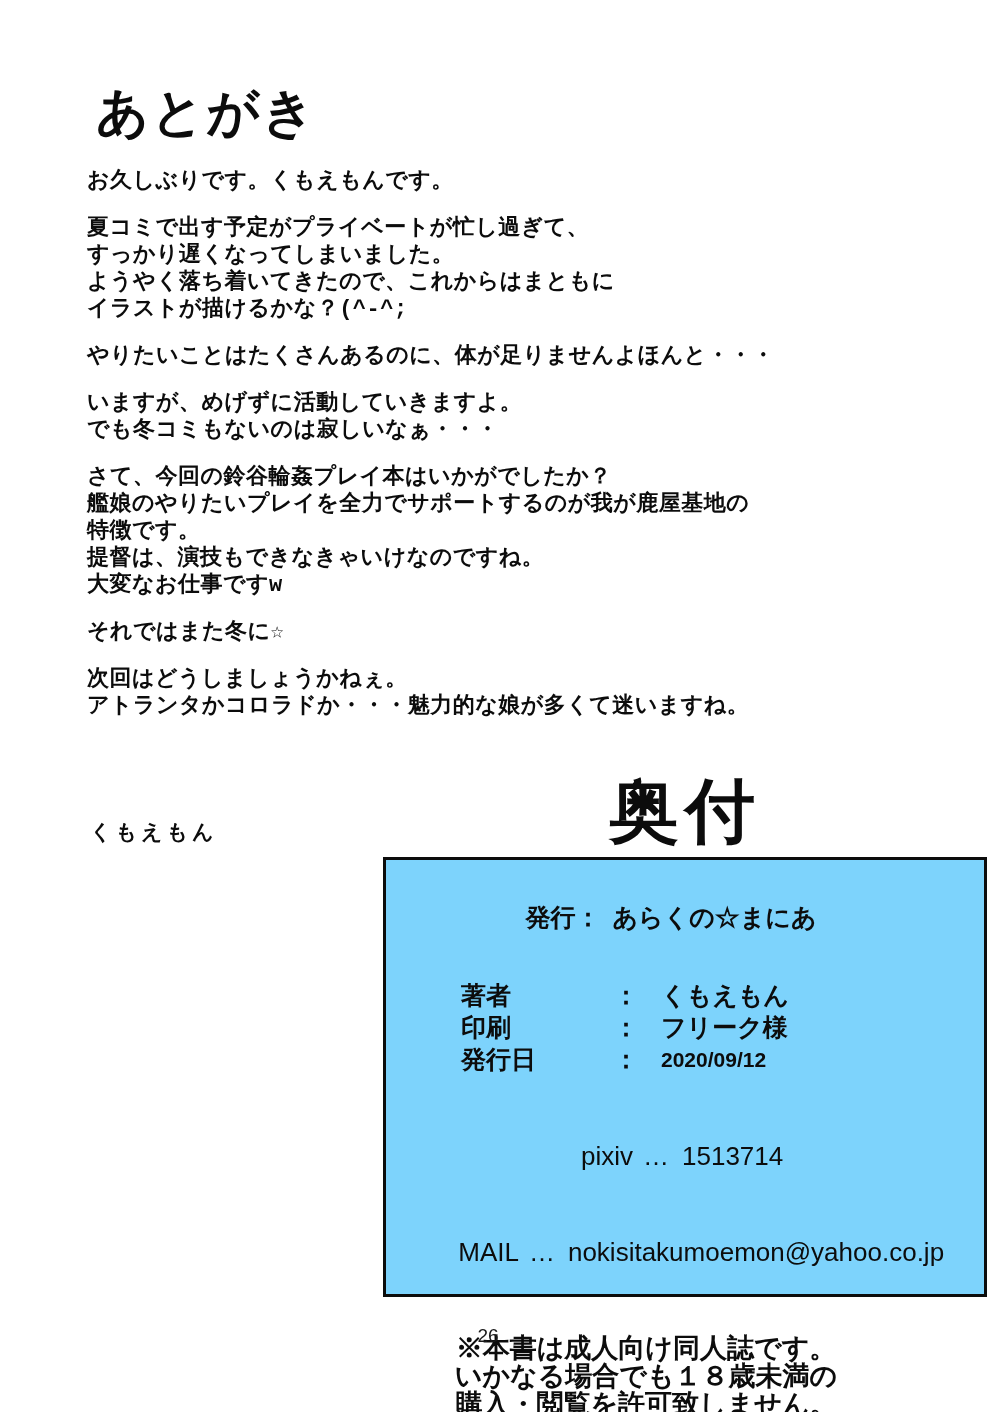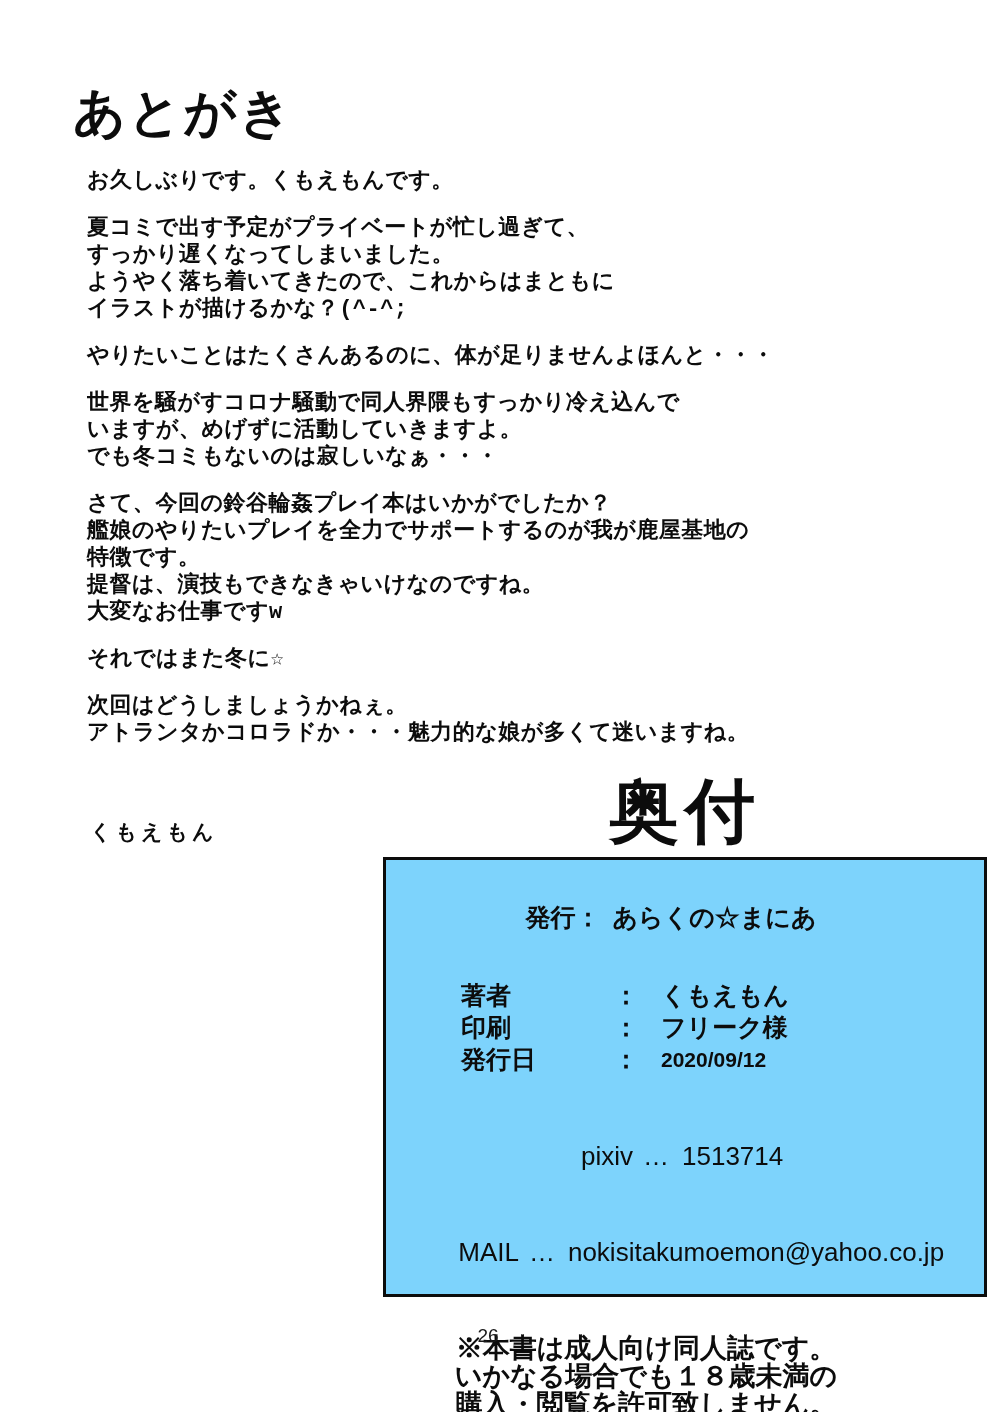--- a/index.html
+++ b/index.html
@@ -8,21 +8,21 @@
     width: 1000px;
     height: 1412px;
     background: #ffffff;
     color: #0c0c0c;
     font-family: "Liberation Serif", serif;
     overflow: hidden;
   }
   
   .ag-title {
     position: absolute;
-    left: 73px;
+    left: 96px;
     top: 86px;
     margin: 0;
     font-size: 52px;
     line-height: 1.05;
     font-weight: 700;
     letter-spacing: 2px;
     white-space: pre;
   }
   .ag-body {
     position: absolute;
@@ -145,21 +145,20 @@
     <div class="para">
       <div class="line">夏コミで出す予定がプライベートが忙し過ぎて、</div>
       <div class="line">すっかり遅くなってしまいました。</div>
       <div class="line">ようやく落ち着いてきたので、これからはまともに</div>
       <div class="line">イラストが描けるかな？(^-^;</div>
     </div>
     <div class="para">
       <div class="line">やりたいことはたくさんあるのに、体が足りませんよほんと・・・</div>
     </div>
     <div class="para">
-      <div class="line">世界を騒がすコロナ騒動で同人界隈もすっかり冷え込んで</div>
       <div class="line">いますが、めげずに活動していきますよ。</div>
       <div class="line">でも冬コミもないのは寂しいなぁ・・・</div>
     </div>
     <div class="para">
       <div class="line">さて、今回の鈴谷輪姦プレイ本はいかがでしたか？</div>
       <div class="line">艦娘のやりたいプレイを全力でサポートするのが我が鹿屋基地の</div>
       <div class="line">特徴です。</div>
       <div class="line">提督は、演技もできなきゃいけなのですね。</div>
       <div class="line">大変なお仕事ですw</div>
     </div>

